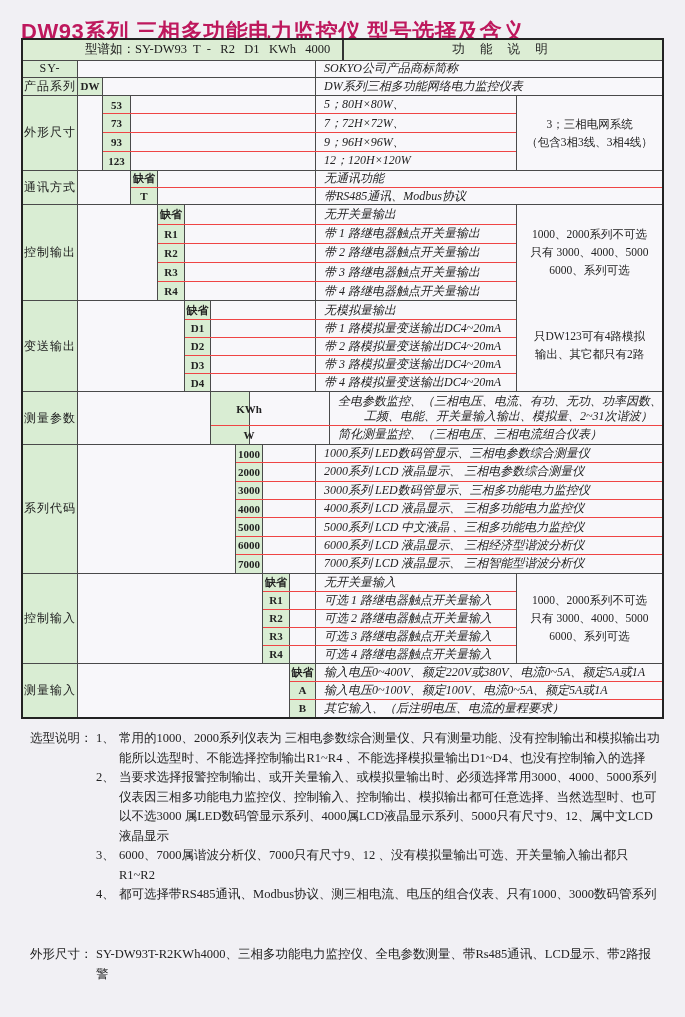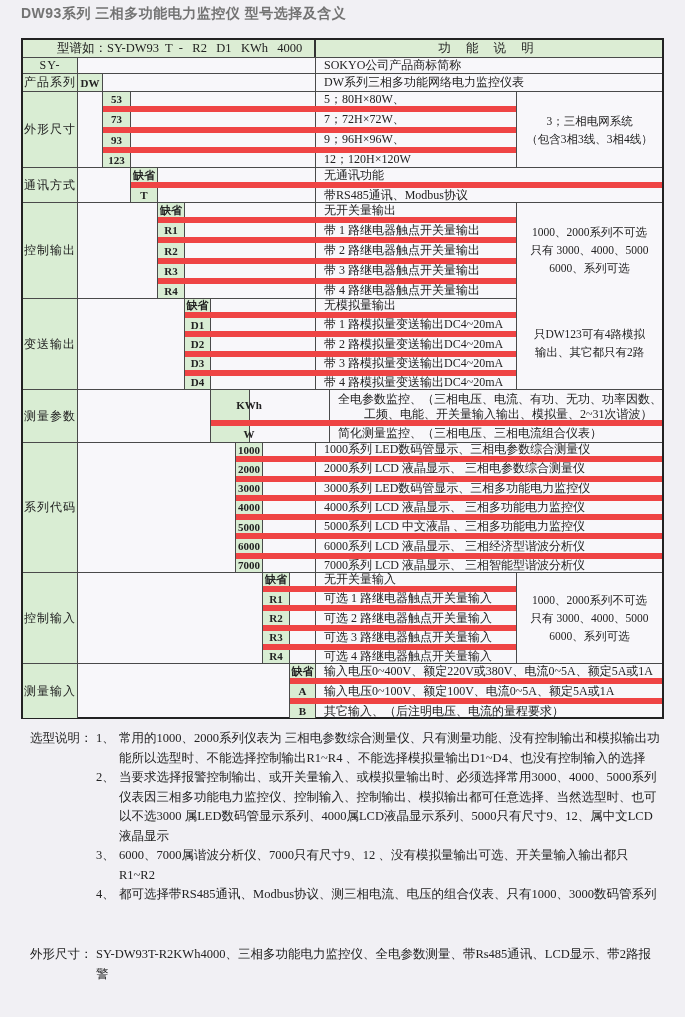--- a/index.html
+++ b/index.html
@@ -6,68 +6,68 @@
   html,body { width:685px; }
   body {
     width:685px; height:1017px;
     background:#f1f0f4;
     font-family:"Liberation Serif","DejaVu Serif",serif;
     color:#222;
     position:relative;
     overflow:hidden;
   }
   .page-title {
-    position:absolute; left:21px; top:5px;
-    font-size:14px; font-weight:bold; color:#737373;
+    position:absolute; left:21px; top:17px;
+    font-size:22px; font-weight:bold; color:#be185d;
     letter-spacing:0.5px;
     font-family:"Liberation Sans","DejaVu Sans",sans-serif;
   }
   
   .tbl {
     position:absolute; left:21px; top:38px;
     width:643px; height:681px;
     border:2px solid #222;
     background:#f8f7fa;
     display:flex; flex-direction:column;
     font-size:12px;
   }
   .hdr { display:flex; height:20px; background:#dcedd4; }
   .hdr-left {
     width:293px; border-right:2px solid #333;
     display:flex; align-items:center;
-    padding-left:34px; white-space:pre; font-size:12.5px;
+    padding-left:34px; white-space:pre; font-size:12.5px;margin-left:28px;
   }
   .hdr-right {
     flex:1; display:flex; align-items:center; justify-content:center;
     letter-spacing:6px; font-size:12.5px;
   }
   .sec { display:flex; border-top:1px solid #4a4a4a; }
   .dual { display:flex; border-top:1px solid #4a4a4a; }
   .dual-left { flex:1; display:flex; flex-direction:column; }
   .dual-left .sec { border-top:none; }
   .dual-left .sec + .sec { border-top:1px solid #4a4a4a; }
   .cat {
     width:55px; background:#d9edd3;
     border-right:1px solid #4a4a4a;
     display:flex; align-items:center; justify-content:center;
     text-align:center; letter-spacing:1px; font-size:12px;
   }
   .g  { border-right:1px solid #4a4a4a; }
   .rows { flex:1; display:flex; flex-direction:column; }
   .r { display:flex; flex:1; min-height:0; }
-  .r + .r { border-top:6px solid #ef4444; }
+  .r + .r { border-top:1px solid #ef4444; }
   .code {
     background:#d9edd3; border-right:1px solid #4a4a4a;
     display:flex; align-items:center; justify-content:center;
     font-size:11px; flex:none;font-weight:bold;
   }
   .g2 { border-right:1px solid #4a4a4a; flex:none; }
   .desc {
     flex:1; display:flex; align-items:center;
-    padding:0 0 0 8px; line-height:15px;
+    padding:0 0 0 8px; line-height:15px;font-style:italic;
   }
   .desc.hang { display:block; padding-top:2px; padding-left:34px; text-indent:-26px; }
   .note {
     width:146px; border-left:1px solid #4a4a4a;
     display:flex; flex-direction:column; justify-content:center;
     text-align:center; font-size:11.5px; line-height:18px;
   }
   .note span { display:block; }
   .note-half { flex:1; display:flex; flex-direction:column; justify-content:center; }
   

